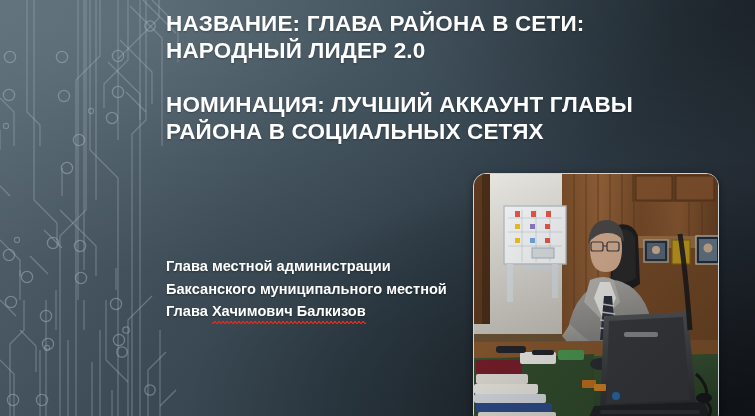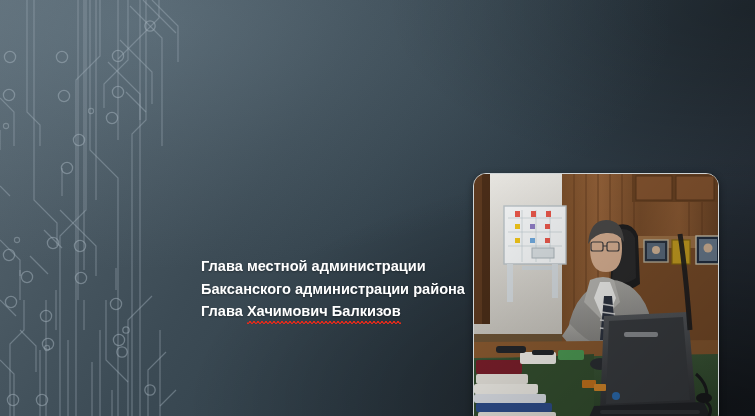--- a/index.html
+++ b/index.html
@@ -71,21 +71,20 @@
     top: 255px;
     width: 330px;
   }
   .subtitle-line {
     color: #ffffff;
     font-size: 14.6px;
     font-weight: bold;
     line-height: 22.5px;
     white-space: nowrap;
     text-shadow: 0 1px 2px rgba(0,0,0,0.35);
-    margin-left: 35px;
   }
   .spell {
     position: relative;
     display: inline-block;
   }
   .spell::after {
     content: "";
     position: absolute;
     left: 0;
     right: 0;
@@ -203,24 +202,31 @@
       <circle cx="126" cy="330" r="3.2"></circle>
     </g>
     <g fill="none" stroke="#a6b3bd" stroke-opacity="0.45" stroke-width="1.1">
       <circle cx="6" cy="126" r="2.6"></circle>
       <circle cx="91" cy="111" r="2.6"></circle>
       <circle cx="17" cy="240" r="2.6"></circle>
       <circle cx="47" cy="348" r="2.6"></circle>
     </g>
   </svg>
 
+  <div class="title-block">
+    <div class="title-line">НАЗВАНИЕ: ГЛАВА РАЙОНА В СЕТИ:</div>
+    <div class="title-line">НАРОДНЫЙ ЛИДЕР 2.0</div>
+    <div class="title-gap"></div>
+    <div class="title-line">НОМИНАЦИЯ: ЛУЧШИЙ АККАУНТ ГЛАВЫ</div>
+    <div class="title-line">РАЙОНА В СОЦИАЛЬНЫХ СЕТЯХ</div>
+  </div>
 
   <div class="subtitle-block">
     <div class="subtitle-line">Глава местной администрации</div>
-    <div class="subtitle-line">Баксанского администрации района</div>
+    <div class="subtitle-line">Баксанского муниципального местной</div>
     <div class="subtitle-line"><span>Глава </span><span class="spell">Хачимович Балкизов</span></div>
   </div>
 
   <div class="photo">
     <svg viewBox="0 0 244 252" preserveAspectRatio="xMidYMid slice">
       <defs>
         <linearGradient id="wallg" x1="0" y1="0" x2="0" y2="1">
           <stop offset="0" stop-color="#e9e7e2"></stop>
           <stop offset="1" stop-color="#c9c6bf"></stop>
         </linearGradient>

